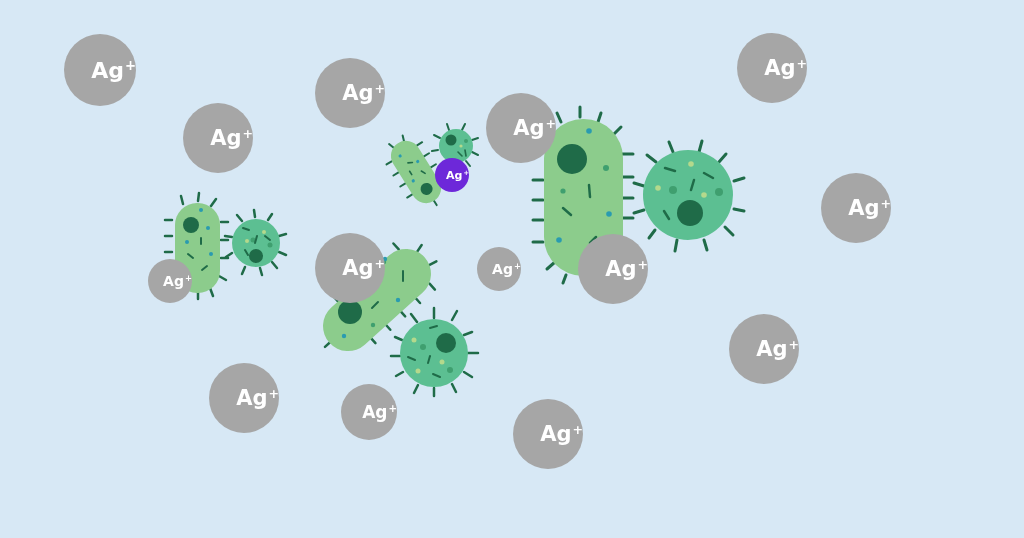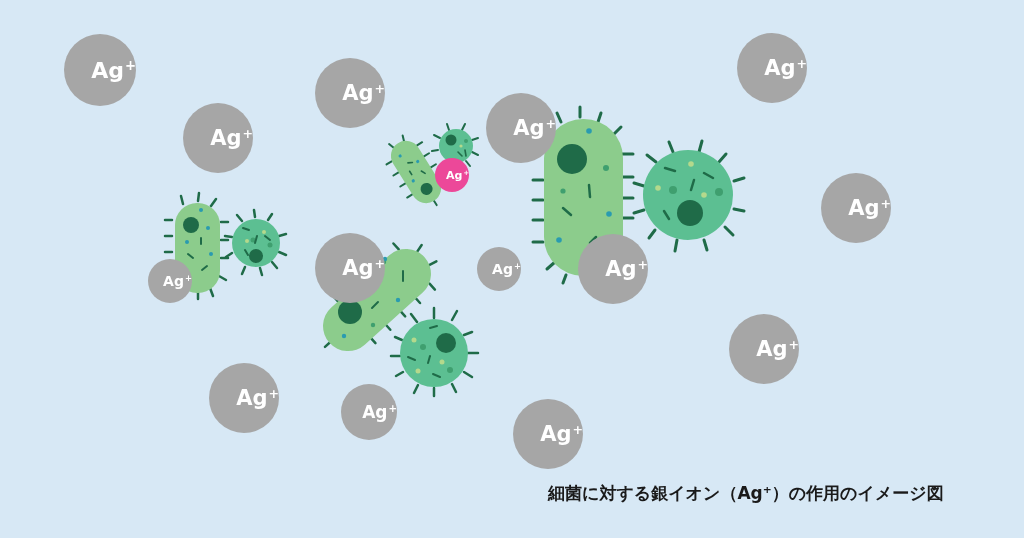--- a/index.html
+++ b/index.html
@@ -249,21 +249,21 @@
     </div>
     <div class="ion" style="left: 486px; top: 93px; height: 70px; width: 70px; font-size: 21px; background: rgb(166, 166, 166);">
       <span>Ag<sup>+</sup></span>
     </div>
     <div class="ion" style="left: 737px; top: 33px; height: 70px; width: 70px; font-size: 21px; background: rgb(166, 166, 166);">
       <span>Ag<sup>+</sup></span>
     </div>
     <div class="ion" style="left: 821px; top: 173px; height: 70px; width: 70px; font-size: 21px; background: rgb(166, 166, 166);">
       <span>Ag<sup>+</sup></span>
     </div>
-    <div class="ion" style="left: 435px; top: 158px; height: 34px; width: 34px; font-size: 11px; background: #ec4899;">
+    <div class="ion" style="left: 435px; top: 158px; height: 34px; width: 34px; font-size: 11px; background: #6d28d9;">
       <span>Ag<sup>+</sup></span>
     </div>
     <div class="ion" style="left: 148px; top: 259px; height: 44px; width: 44px; font-size: 14px; background: rgb(166, 166, 166);">
       <span>Ag<sup>+</sup></span>
     </div>
     <div class="ion" style="left: 315px; top: 233px; height: 70px; width: 70px; font-size: 21px; background: rgb(166, 166, 166);">
       <span>Ag<sup>+</sup></span>
     </div>
     <div class="ion" style="left: 477px; top: 247px; height: 44px; width: 44px; font-size: 14px; background: rgb(166, 166, 166);">
       <span>Ag<sup>+</sup></span>
@@ -279,14 +279,13 @@
     </div>
     <div class="ion" style="left: 341px; top: 384px; height: 56px; width: 56px; font-size: 17px; background: rgb(166, 166, 166);">
       <span>Ag<sup>+</sup></span>
     </div>
     <div class="ion" style="left: 513px; top: 399px; height: 70px; width: 70px; font-size: 21px; background: rgb(166, 166, 166);">
       <span>Ag<sup>+</sup></span>
     </div>
   </div>
 
 <div class="caption">
-  <div>細菌に対する銀イオン（Ag⁺）の作用のイメージ図</div>
 </div>
 
 </body></html>

